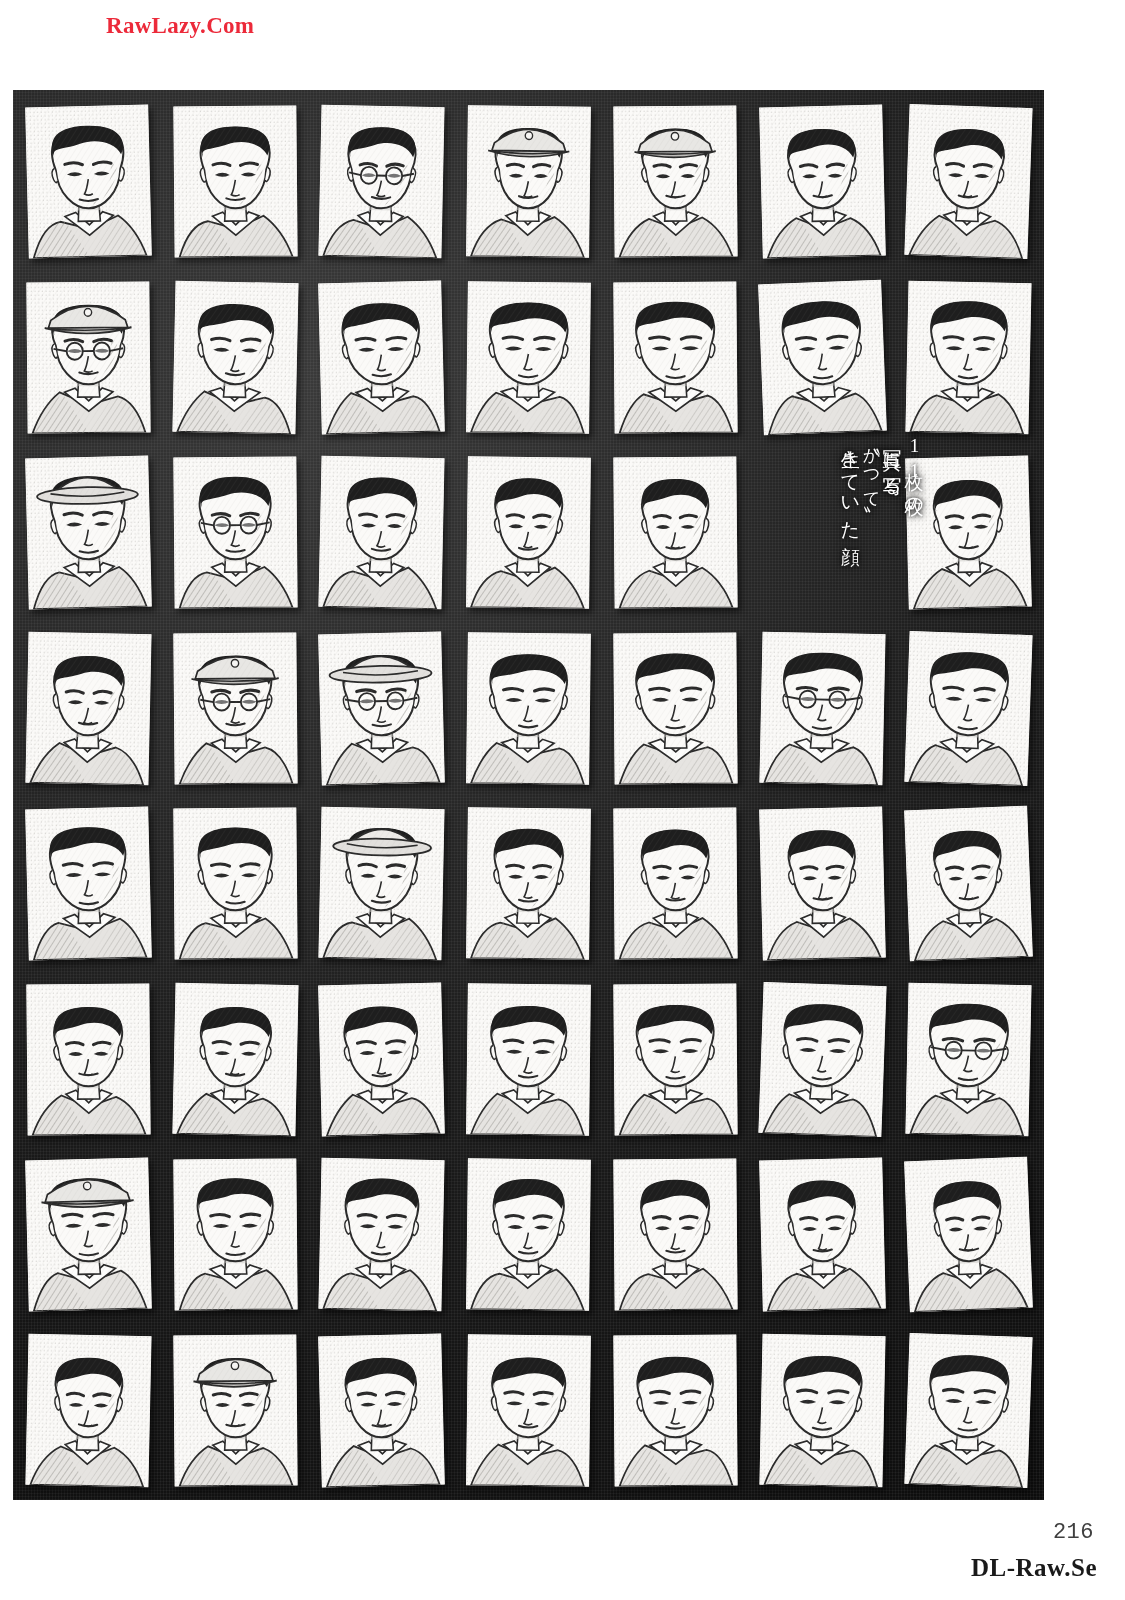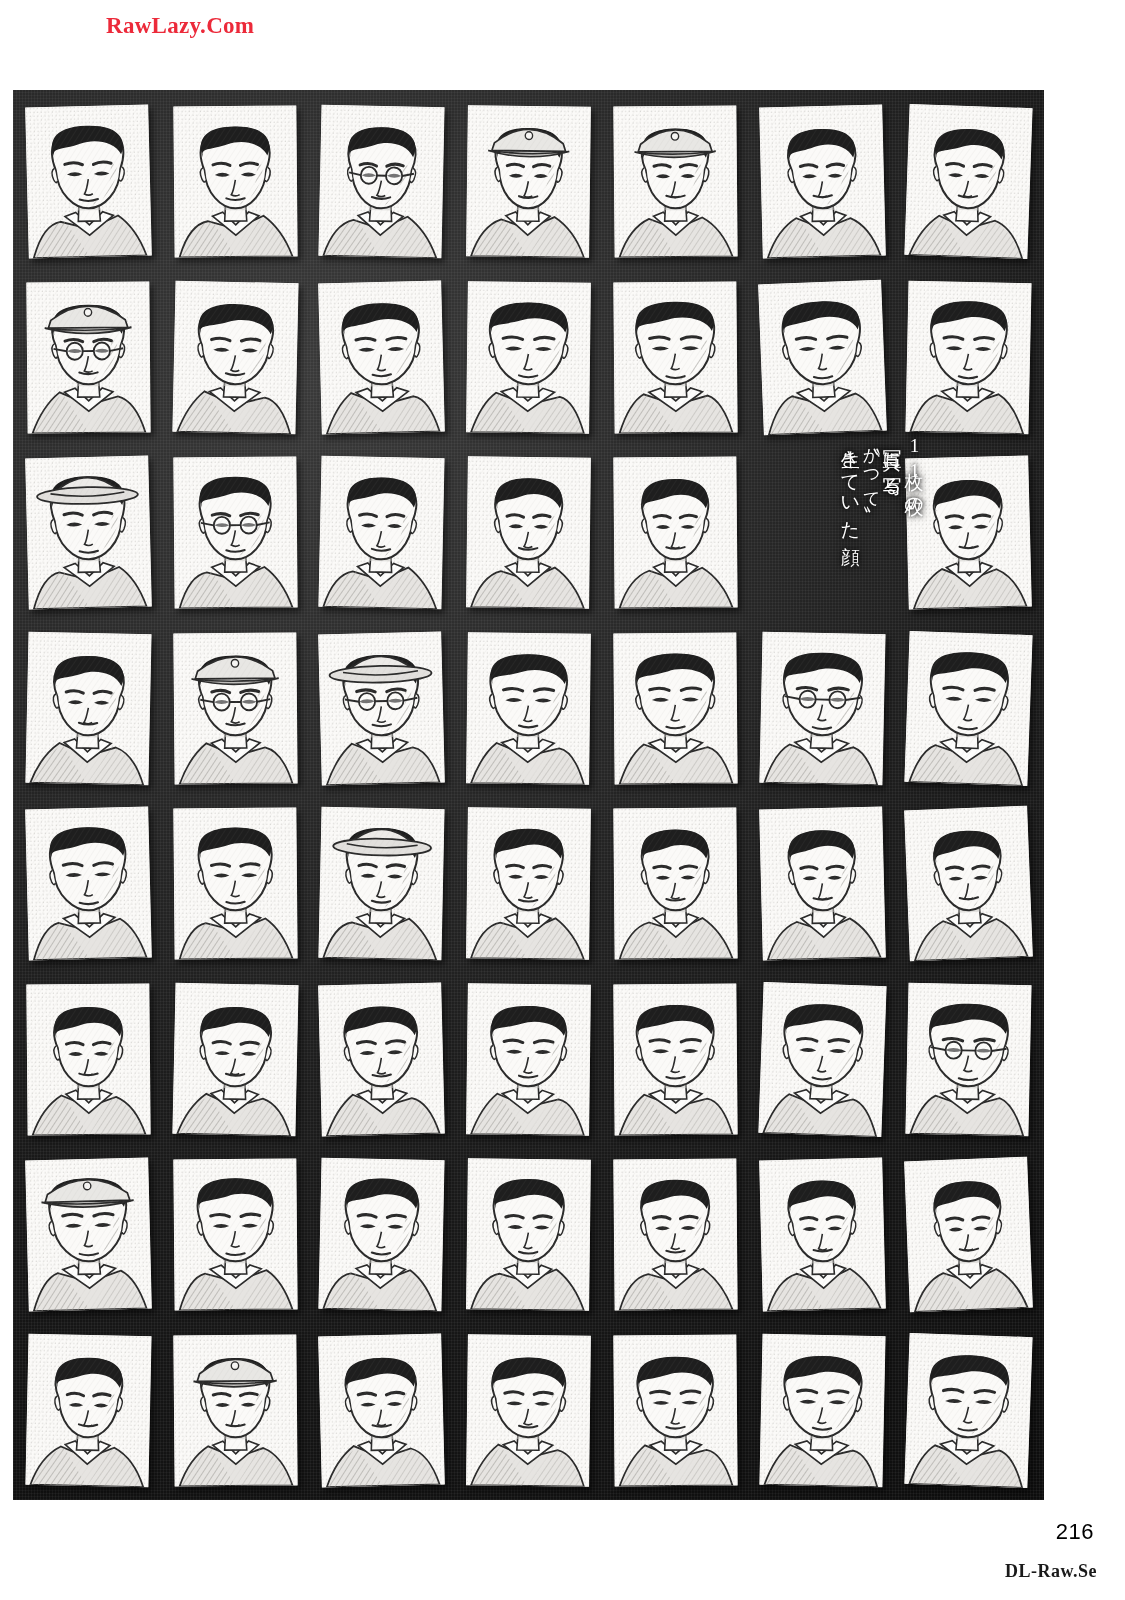--- a/index.html
+++ b/index.html
@@ -27,32 +27,32 @@
     letter-spacing: 0.3px;
     white-space: nowrap;
     text-align: right;
   }
   .wm-bottom {
     position: absolute;
     right: 28px;
     bottom: 18px;
     font-family: "Liberation Serif", serif;
     font-weight: bold;
-    font-size: 18px;
+    font-size: 25px;
     color: #1a1a1a;
     letter-spacing: 0.5px;
     white-space: nowrap;
   }
   .page-number {
     position: absolute;
     right: 31px;
     bottom: 55px;
-    font-family: Liberation Sans, sans-serif;
+    font-family: Liberation Mono, monospace;
     font-size: 22px;
-    color: #000000;
+    color: #404040;
     letter-spacing: 0.5px;
   }
 
   
   .page-frame {
     position: absolute;
     left: 13px;
     top: 90px;
     width: 1031px;
     height: 1410px;

